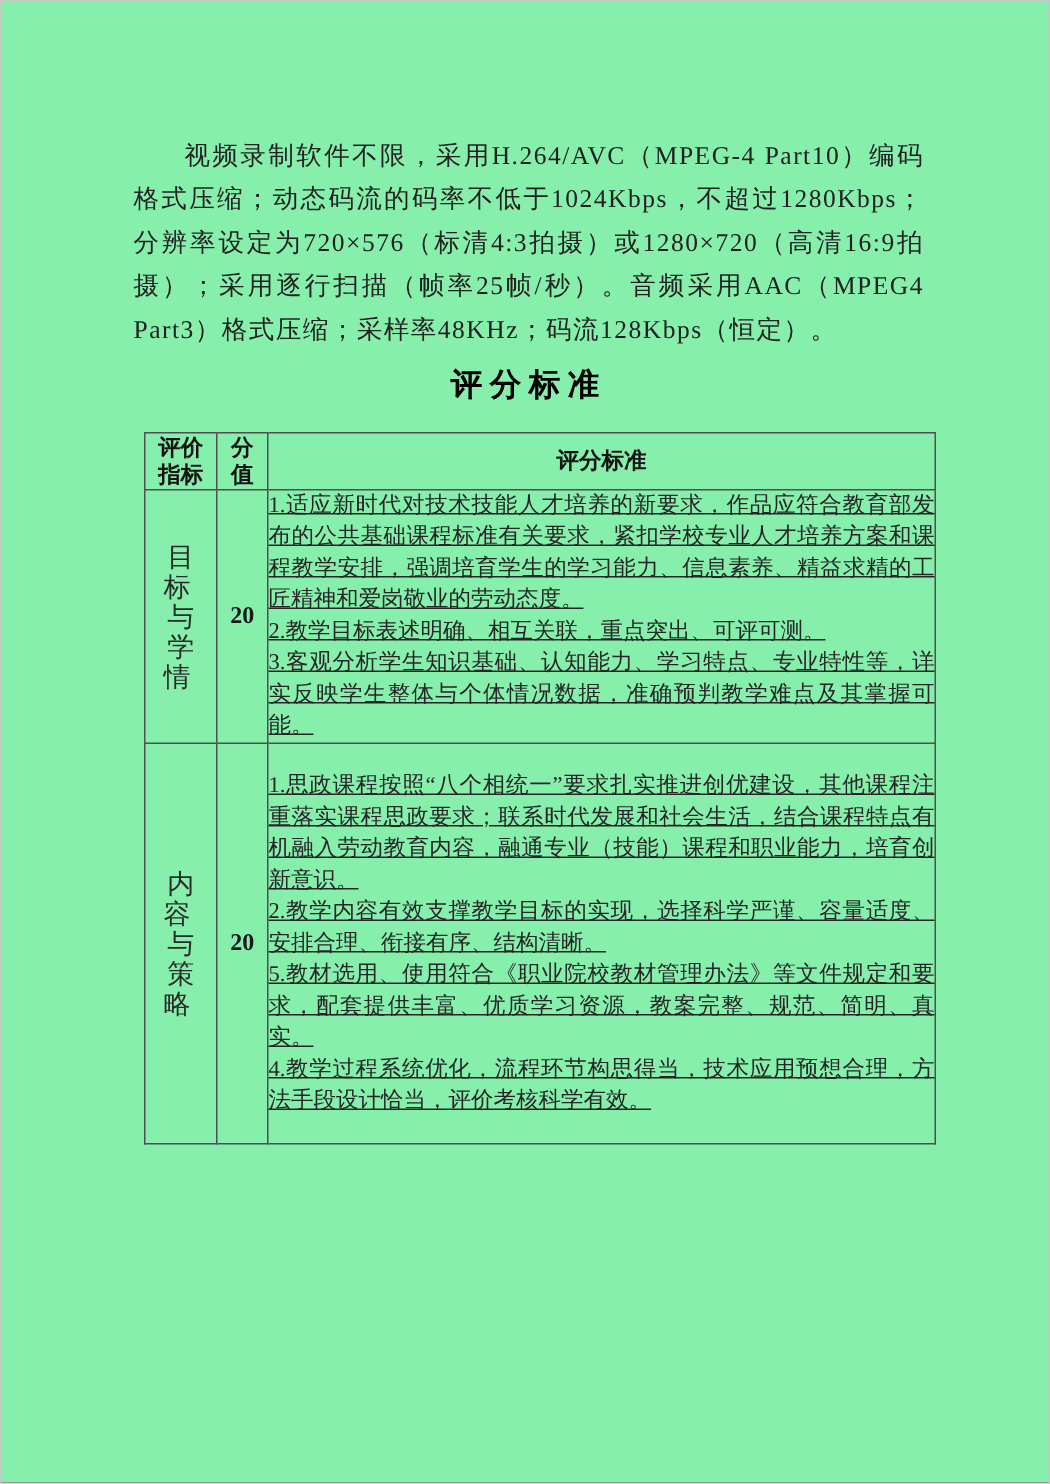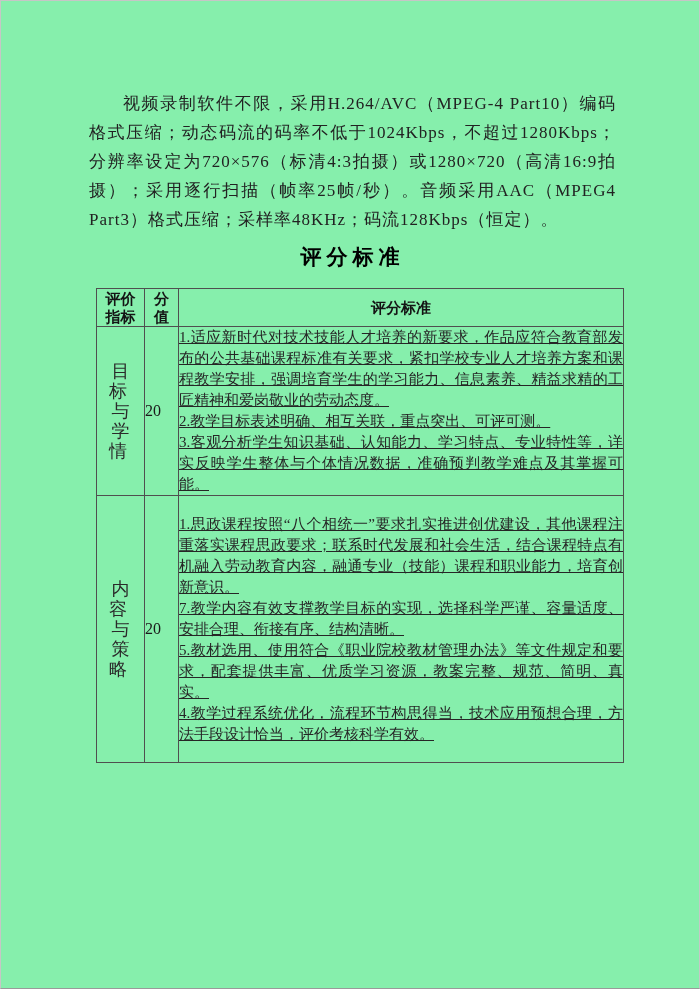--- a/index.html
+++ b/index.html
@@ -73,24 +73,25 @@
   .ind-cell {
     text-align: center;
     vertical-align: middle;
     font-size: 18px;
     line-height: 20px;
     color: #2a2a2a;
   }
   .ind-line { display: block; letter-spacing: 5px; text-indent: 5px; }
 
   .score-cell {
-    text-align: left;
+    text-align: center;
     vertical-align: middle;
     font-size: 16px;
     color: #1a1a1a;
+    font-weight: bold;
   }
 
   .elem-cell {
     vertical-align: middle;
     font-size: 15px;
     line-height: 21px;
     text-align: justify;
     padding: 2px 9px 2px 6px;
     color: #262626;
     text-decoration: underline;
@@ -148,21 +149,21 @@
 
         <tr class="row-content">
           <td class="ind-cell">
             <span class="ind-line">内容</span>
             <span class="ind-line">与</span>
             <span class="ind-line">策略</span>
           </td>
           <td class="score-cell">20</td>
           <td class="elem-cell">
             <p class="item">1.思政课程按照“八个相统一”要求扎实推进创优建设，其他课程注重落实课程思政要求；联系时代发展和社会生活，结合课程特点有机融入劳动教育内容，融通专业（技能）课程和职业能力，培育创新意识。</p>
-            <p class="item">7.教学内容有效支撑教学目标的实现，选择科学严谨、容量适度、安排合理、衔接有序、结构清晰。</p>
+            <p class="item">2.教学内容有效支撑教学目标的实现，选择科学严谨、容量适度、安排合理、衔接有序、结构清晰。</p>
             <p class="item">5.教材选用、使用符合《职业院校教材管理办法》等文件规定和要求，配套提供丰富、优质学习资源，教案完整、规范、简明、真实。</p>
             <p class="item">4.教学过程系统优化，流程环节构思得当，技术应用预想合理，方法手段设计恰当，评价考核科学有效。</p>
           </td>
         </tr>
 
       </tbody>
     </table>
 
   </div>
 </div>

